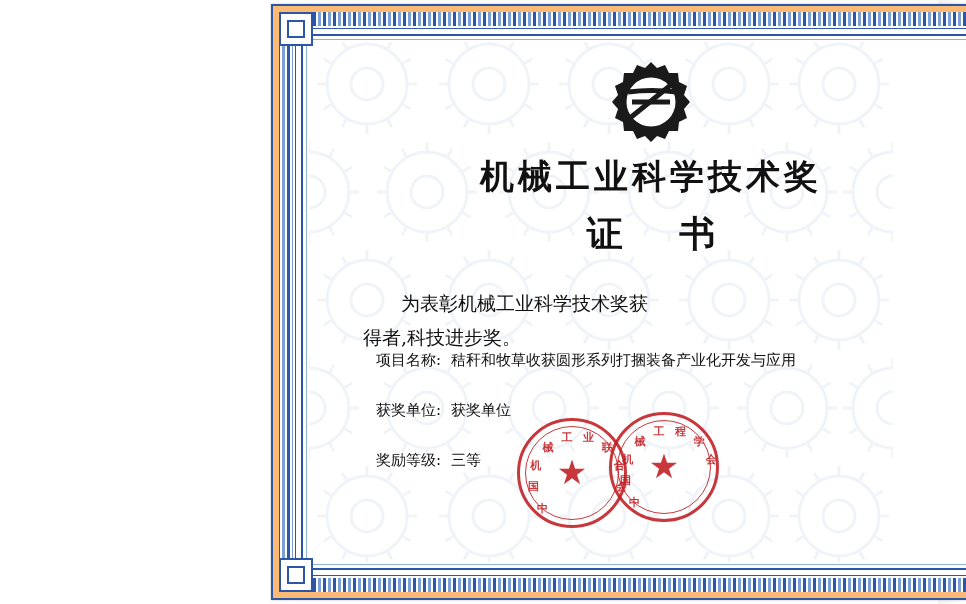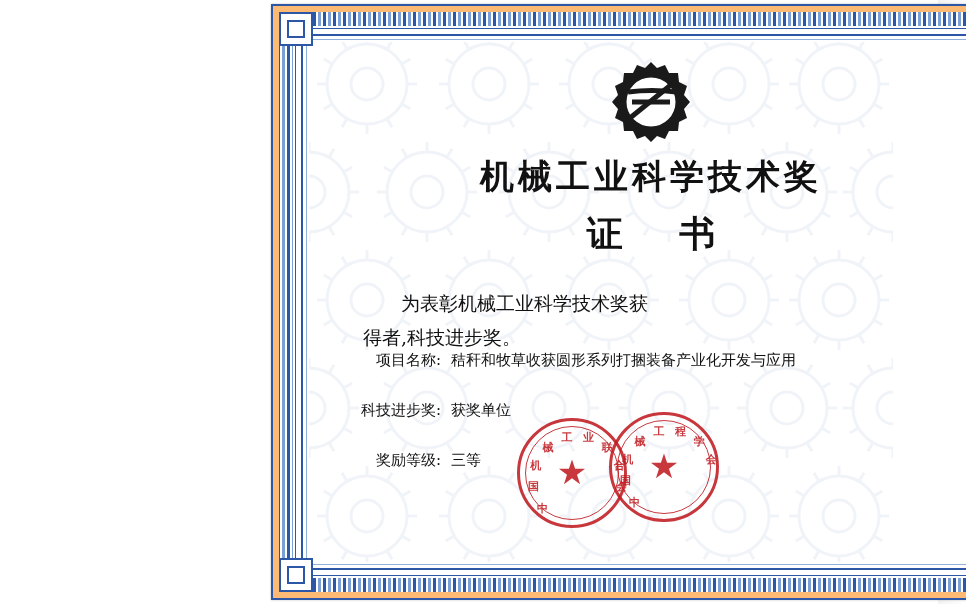--- a/index.html
+++ b/index.html
@@ -244,21 +244,21 @@
         <span class="indent"></span><span>为表彰机械工业科学技术奖获</span><br>
         <span>得者,科技进步奖。</span>
       </div>
 
       <div class="fields">
         <div class="field">
           <div class="label">项目名称:</div>
           <div class="value">秸秆和牧草收获圆形系列打捆装备产业化开发与应用</div>
         </div>
         <div class="field">
-          <div class="label">科技进步奖:</div>
+          <div class="label">获奖单位:</div>
           <div class="value">获奖单位</div>
         </div>
         <div class="field">
           <div class="label">奖励等级:</div>
           <div class="value">三等</div>
         </div>
         <div class="field">
         </div>
       </div>
 

